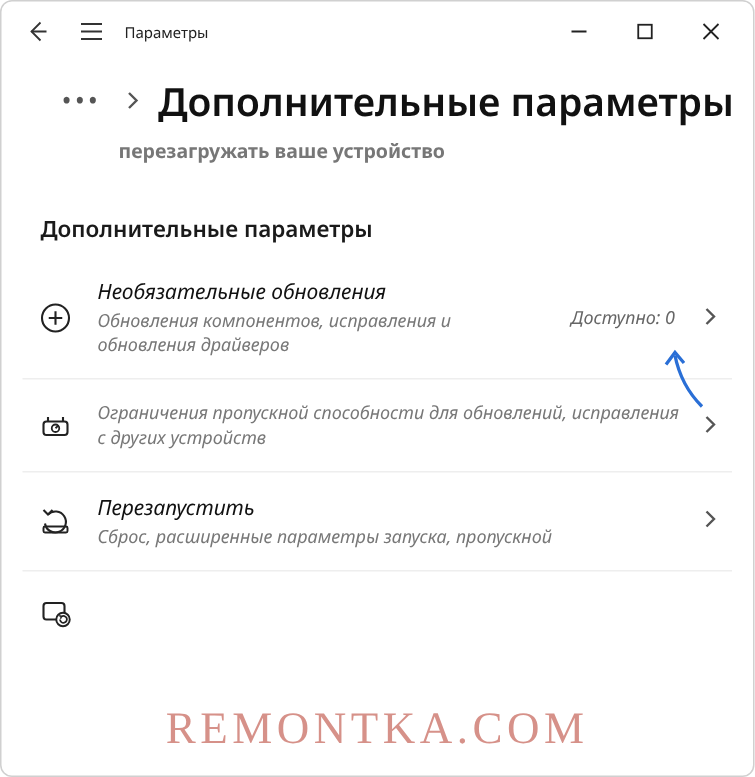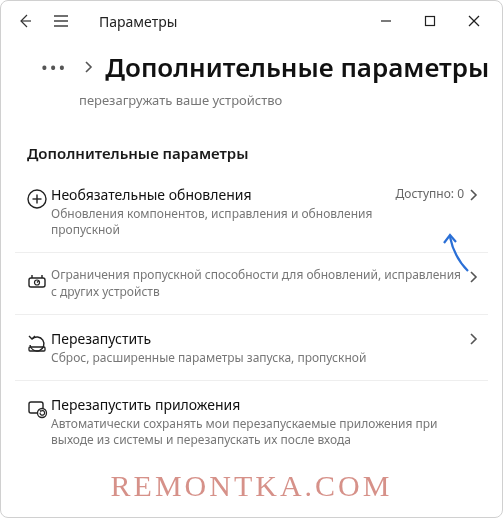--- a/index.html
+++ b/index.html
@@ -29,23 +29,23 @@
   .titlebar .tb-btn {
     width: 36px;
     height: 36px;
     display: flex;
     align-items: center;
     justify-content: center;
     cursor: pointer;
     color: #333;
   }
   .titlebar .app-title {
-    font-size: 14px;
+    font-size: 10px;
     color: #222;
-    margin-left: 20px;
+    margin-left: 4px;
   }
   .titlebar .spacer { flex: 1; }
   .win-controls {
     display: flex;
     gap: 0;
   }
   .win-controls .wc {
     width: 44px;
     height: 32px;
     display: flex;
@@ -75,35 +75,39 @@
   .page-title {
     font-size: 26px;
     font-weight: 600;
     color: #111;
     white-space: nowrap;
   }
   .subtitle {
     font-size: 13px;
     color: #777;
     padding: 6px 0 0 78px;
+    font-weight: bold;
   }
   .section-header {
     font-size: 15px;
     font-weight: 600;
     padding: 34px 0 8px 26px;
     color: #1a1a1a;
   }
   .items {
     padding: 0 14px;
   }
   .item {
     display: flex;
+    align-items: center;
     padding: 14px 10px 14px 8px;
     border-bottom: 1px solid #eee;
     cursor: pointer;
+    gap: 14px;
+    font-style: italic;
   }
   .item:last-child { border-bottom: none; }
   .item .item-icon {
     width: 28px;
     height: 28px;
     flex-shrink: 0;
     display: flex;
     align-items: center;
     justify-content: center;
     color: #222;
@@ -212,21 +216,21 @@
     <div class="item">
       <div class="item-icon">
         <svg width="22" height="22" viewBox="0 0 22 22">
           <circle cx="11" cy="11" r="9" stroke="#222" stroke-width="1.4" fill="none"></circle>
           <line x1="11" y1="6.5" x2="11" y2="15.5" stroke="#222" stroke-width="1.4"></line>
           <line x1="6.5" y1="11" x2="15.5" y2="11" stroke="#222" stroke-width="1.4"></line>
         </svg>
       </div>
       <div class="item-body">
         <div class="item-title">Необязательные обновления</div>
-        <div class="item-desc">Обновления компонентов, исправления и обновления пропускной</div>
+        <div class="item-desc">Обновления компонентов, исправления и обновления драйверов</div>
       </div>
       <div class="item-status">Доступно: 0</div>
       <div class="item-chevron">
         <svg width="10" height="14" viewBox="0 0 10 14">
             <path d="M3 2 L8 7 L3 12" stroke="#555" stroke-width="1.6" fill="none"></path>
           </svg>
       </div>
     </div>
 
     <div class="item">
@@ -270,24 +274,20 @@
 
     <div class="item" style="border-bottom:none;">
       <div class="item-icon">
         <svg width="22" height="22" viewBox="0 0 22 22">
           <rect x="3" y="4" width="14" height="11" rx="2" stroke="#222" stroke-width="1.4" fill="none"></rect>
           <circle cx="16" cy="15" r="4.5" stroke="#222" stroke-width="1.3" fill="#fff"></circle>
           <path d="M14 15 A2.3 2.3 0 1 0 15 13" stroke="#222" stroke-width="1.2" fill="none"></path>
           <path d="M13.5 12.3 L15 13 L14.3 14.5" stroke="#222" stroke-width="1" fill="none"></path>
         </svg>
       </div>
-      <div class="item-body">
-        <div class="item-title">Перезапустить приложения</div>
-        <div class="item-desc">Автоматически сохранять мои перезапускаемые приложения при выходе из системы и перезапускать их после входа</div>
-      </div>
     </div>
 
   </div>
 
   <svg class="arrow-annotation" width="50" height="50" viewBox="0 0 50 50">
     <path d="M36 42 Q 22 28 18 8" stroke="#2a6fd6" stroke-width="2.2" fill="none"></path>
     <path d="M12 14 L18 6 L24 13" stroke="#2a6fd6" stroke-width="2.2" fill="none"></path>
   </svg>
 
   <div class="watermark">REMONTKA.COM</div>

